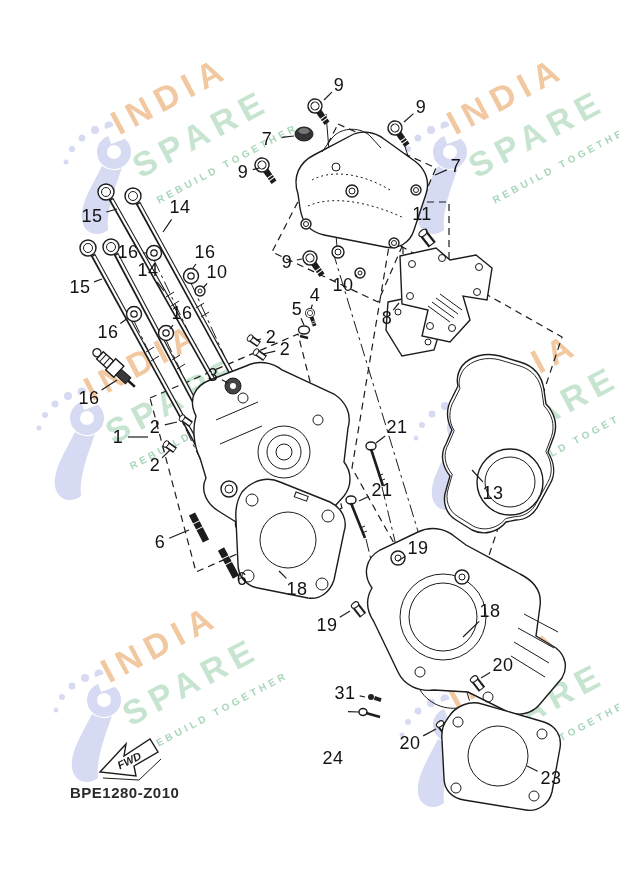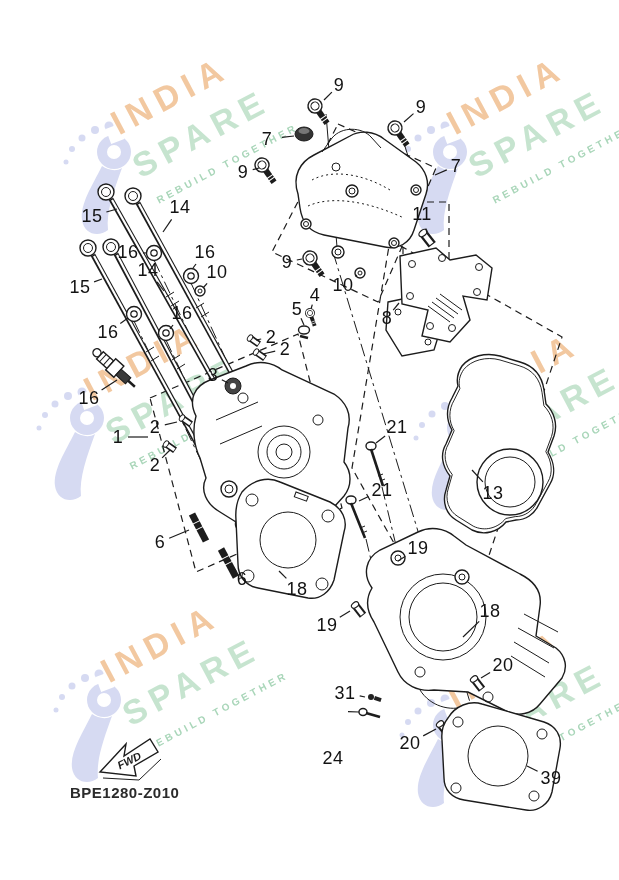--- a/index.html
+++ b/index.html
@@ -516,19 +516,19 @@
       <div class="callout" style="left: 382px; top: 490px;">21</div>
       <div class="callout" style="left: 493px; top: 493px;">13</div>
       <div class="callout" style="left: 160px; top: 542px;">6</div>
       <div class="callout" style="left: 242px; top: 579px;">6</div>
       <div class="callout" style="left: 297px; top: 589px;">18</div>
       <div class="callout" style="left: 418px; top: 548px;">19</div>
       <div class="callout" style="left: 327px; top: 625px;">19</div>
       <div class="callout" style="left: 490px; top: 611px;">18</div>
       <div class="callout" style="left: 503px; top: 665px;">20</div>
       <div class="callout" style="left: 410px; top: 743px;">20</div>
-      <div class="callout" style="left: 551px; top: 778px;">39</div>
+      <div class="callout" style="left: 551px; top: 778px;">23</div>
       <div class="callout" style="left: 345px; top: 693px;">31</div>
       <div class="callout" style="left: 333px; top: 711px; margin-top: 47px;">24</div>
     </div>
 
   <div class="part-code">BPE1280-Z010</div>
 </div>
 
 </body></html>

